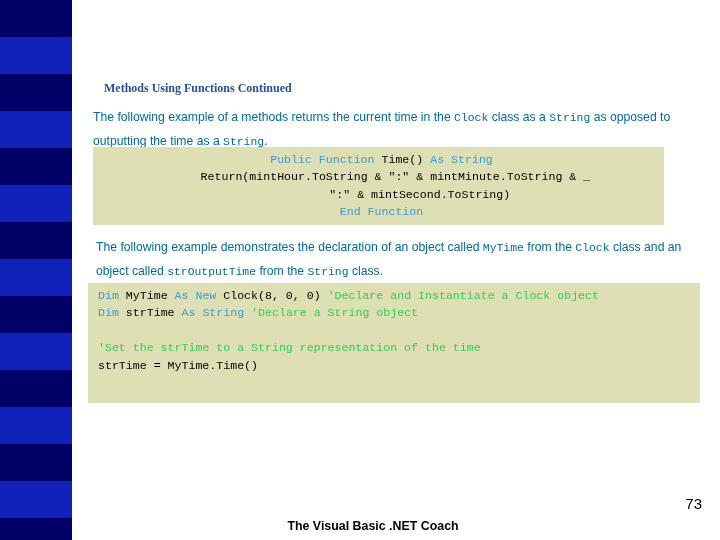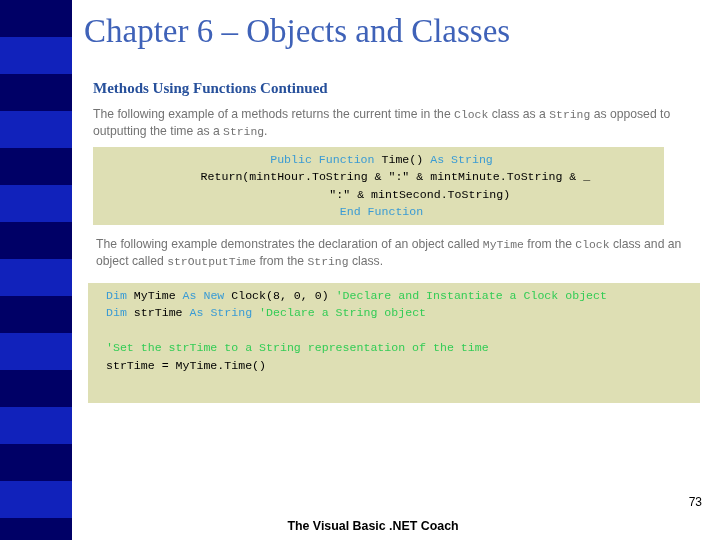--- a/index.html
+++ b/index.html
@@ -56,31 +56,31 @@
   #content {
     position: absolute;
     left: 90px;
     top: 78px;
     width: 614px;
   }
 
   #heading {
     font-family: "Liberation Serif", serif;
     font-weight: bold;
-    font-size: 15px;
+    font-size: 12px;
     line-height: 20px;
     color: #27509b;
-    margin: 0 0 8px 3px;
+    margin: 0 0 8px 14px;
   }
 
   .para {
     font-family: "Liberation Sans", sans-serif;
     font-size: 12.2px;
-    line-height: 16px;
-    color: #737373;
+    line-height: 23px;
+    color: #0369a1;
     margin: 0 0 0 3px;
     width: 600px;
   }
   .para .code {
     font-family: "Liberation Mono", monospace;
     font-size: 11.4px;
   }
 
   
   .codeblock {
@@ -115,39 +115,39 @@
     top: 236px;
     width: 600px;
   }
 
   #code2 {
     position: absolute;
     left: 88px;
     top: 283px;
     width: 612px;
     height: 120px;
-    padding: 4px 0 0 18px;
+    padding: 4px 0 0 10px;
     box-sizing: border-box;
   }
 
   #code3 {
     position: absolute;
     left: 94px;
     top: 404px;
     width: 600px;
     padding: 0;
   }
 
   
   #pagenum {
     position: absolute;
     right: 18px;
     top: 495px;
     font-family: "Liberation Sans", sans-serif;
-    font-size: 12px;
+    font-size: 15px;
     color: #000000;
   }
   #footer {
     position: absolute;
     left: 0;
     right: 0;
     top: 519px;
     text-align: center;
     font-family: "Liberation Sans", sans-serif;
     font-weight: bold;
@@ -173,21 +173,20 @@
       <div class="band light"></div>
       <div class="band dark"></div>
       <div class="band light"></div>
       <div class="band dark"></div>
       <div class="band light"></div>
       <div class="band dark"></div>
       <div class="band light"></div>
       <div class="band dark"></div>
     </div>
 
-  <div id="title">Chapter 6 – Objects and Classes</div>
 
   <div id="content">
     <div id="heading">Methods Using Functions Continued</div>
 
     <p class="para"><span>The following example of a methods returns the current time in the </span><span class="code">Clock</span><span> class as a </span><span class="code">String</span><span> as opposed to outputting the time as a </span><span class="code">String</span><span>.</span></p>
   </div>
 
   <div id="code1" class="codeblock shaded"><span class="kw">Public Function </span><span class="plain">Time() </span><span class="kw">As String</span>
 <span class="plain">    Return(mintHour.ToString &amp; ":" &amp; mintMinute.ToString &amp; _</span>
 <span class="plain">           ":" &amp; mintSecond.ToString)</span>

